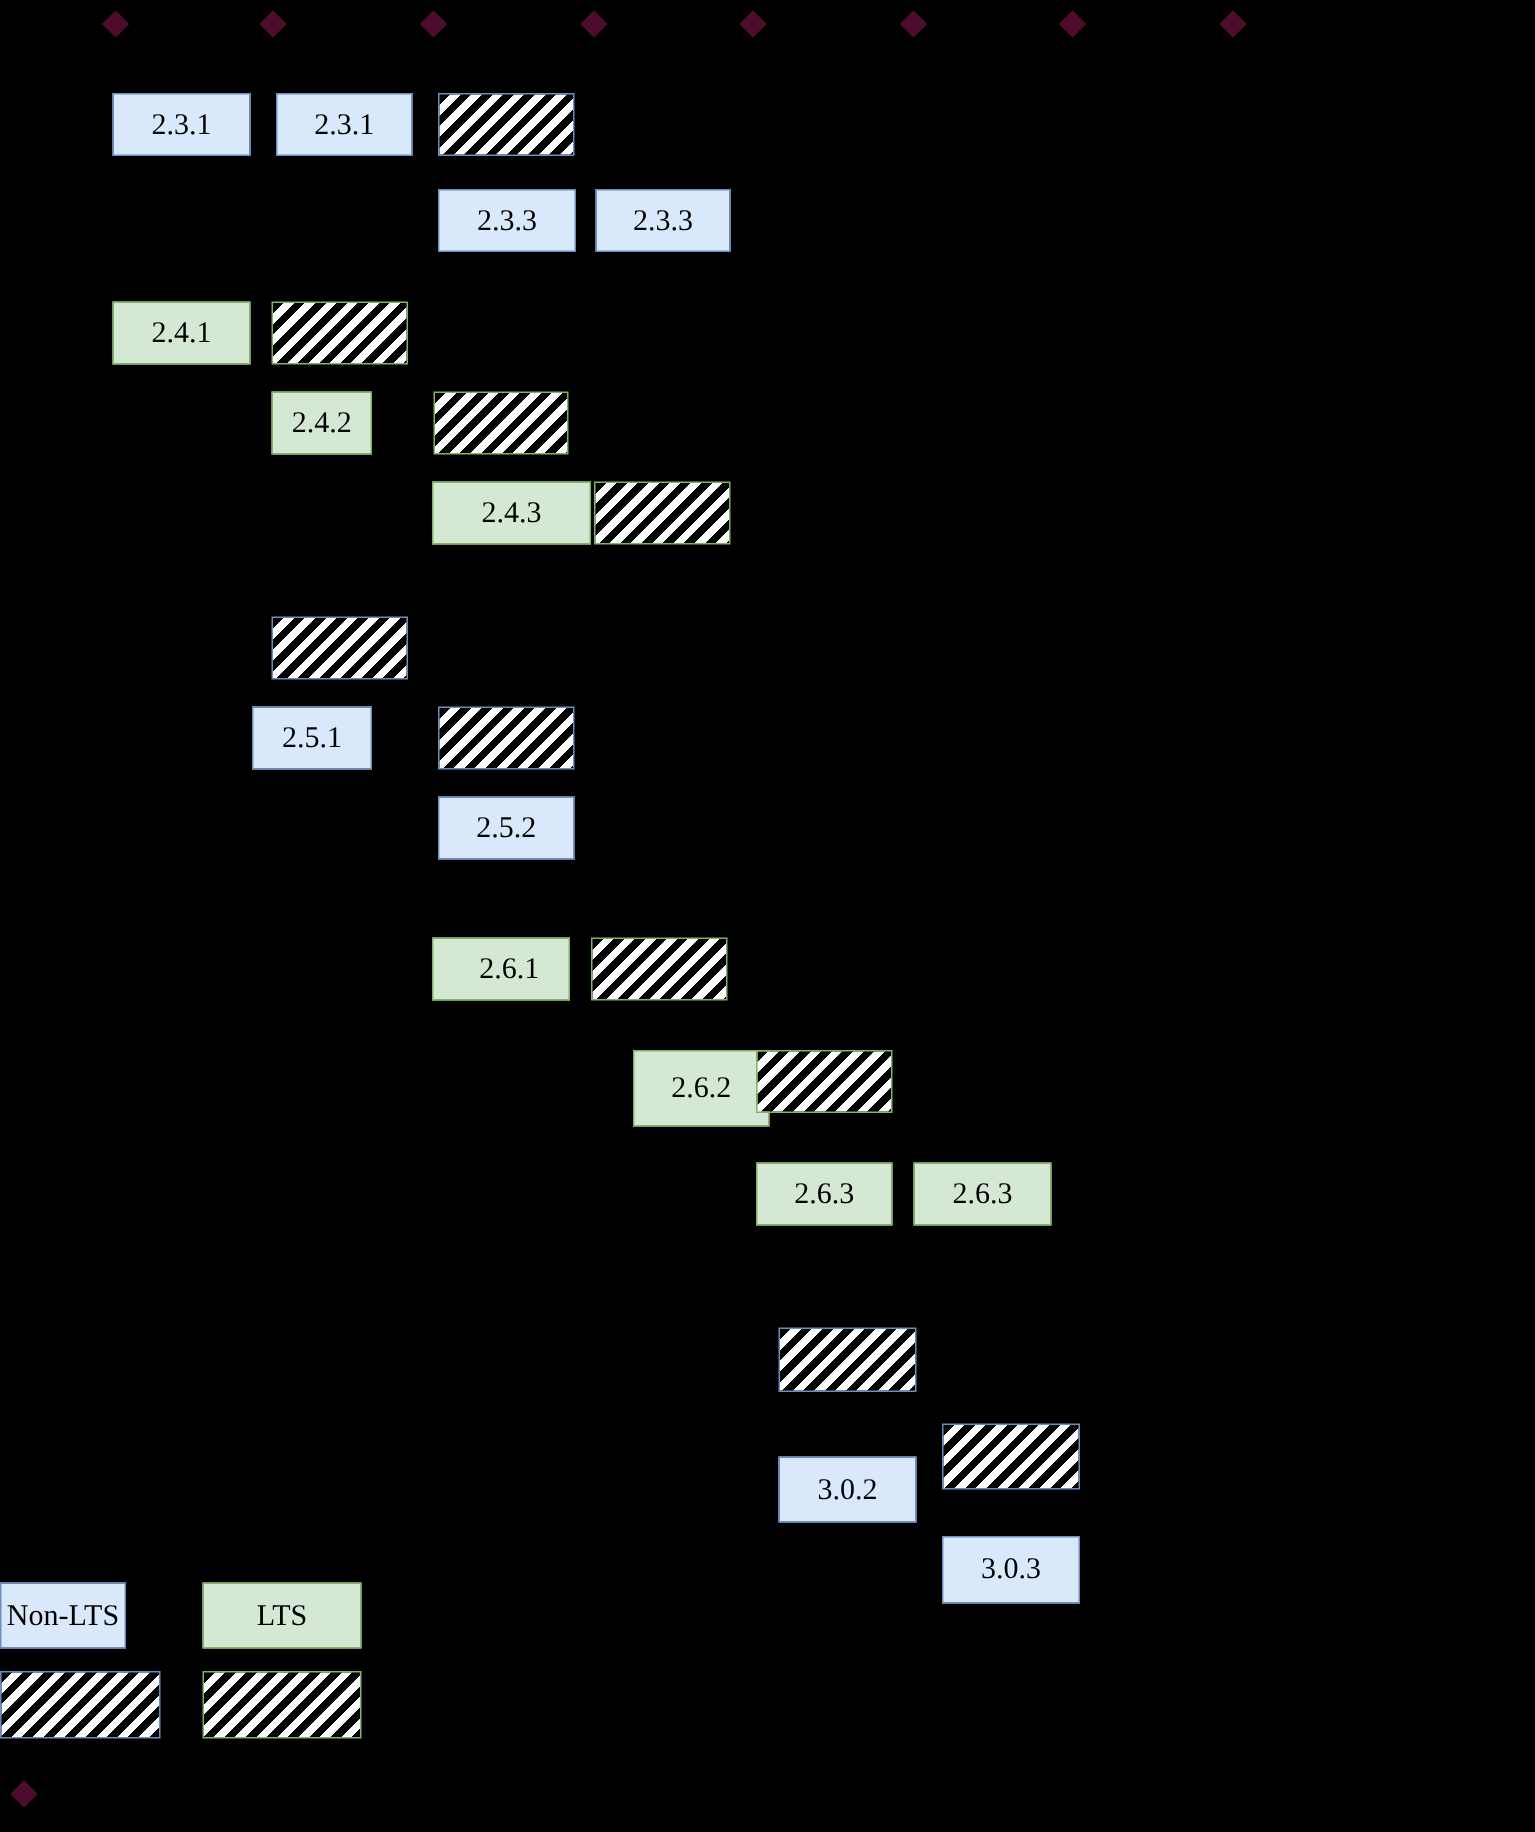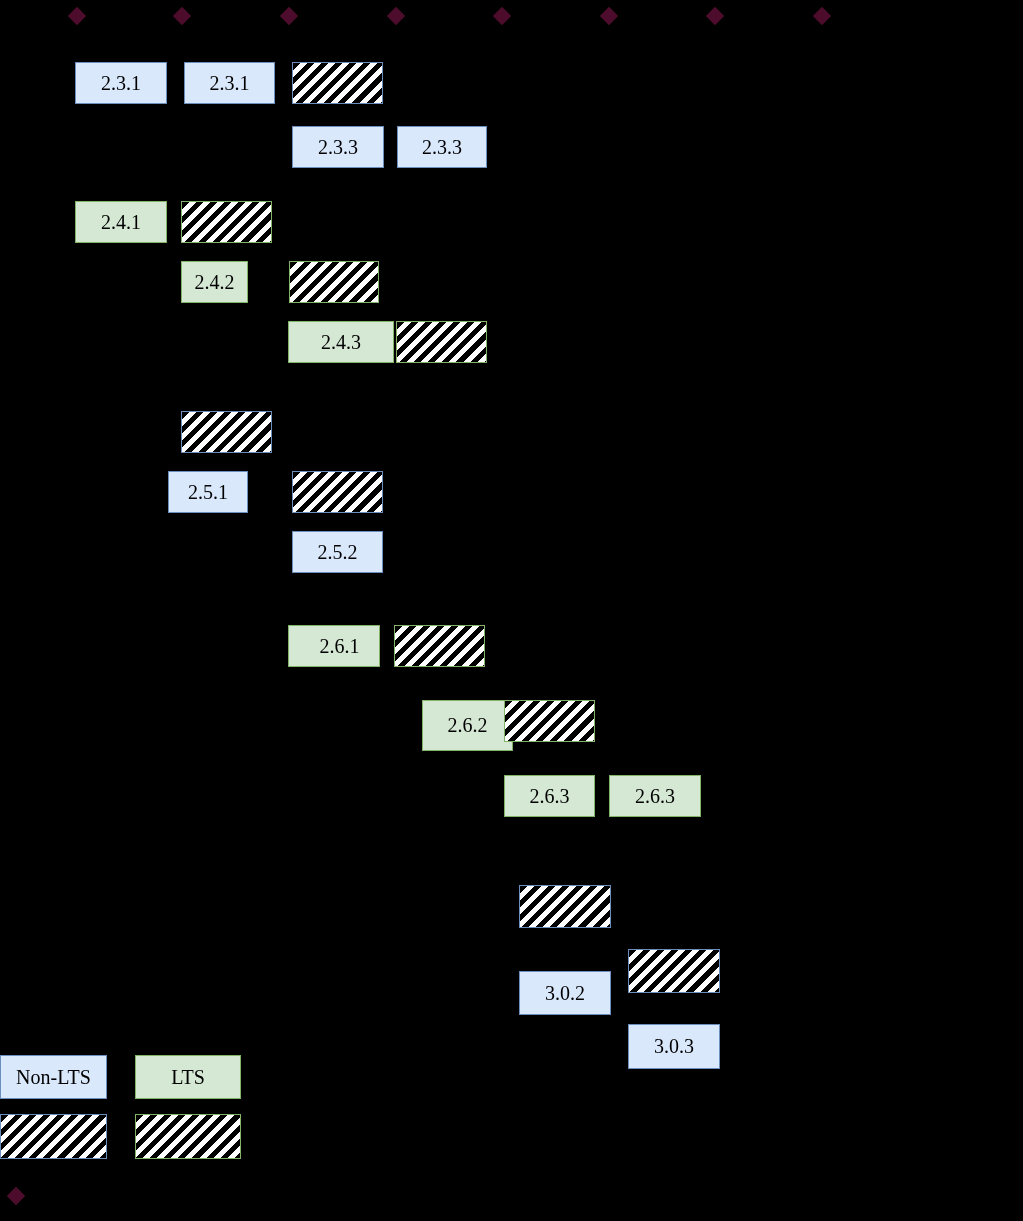--- a/index.html
+++ b/index.html
@@ -101,21 +101,21 @@
       <span>2.6.3</span>
     </div>
     <div class="bar non-lts hatched" style="left: 519px; top: 885px; width: 92px; height: 43px;"></div>
     <div class="bar non-lts" style="left: 519px; top: 971px; width: 92px; height: 44px;">
       <span>3.0.2</span>
     </div>
     <div class="bar non-lts hatched" style="left: 628px; top: 949px; width: 92px; height: 44px;"></div>
     <div class="bar non-lts" style="left: 628px; top: 1024px; width: 92px; height: 45px;">
       <span>3.0.3</span>
     </div>
-    <div class="bar non-lts" style="left: 0px; top: 1055px; width: 107px; height: 44px;">
+    <div class="bar non-lts" style="left: 0px; top: 1055px; width: 84px; height: 44px;">
       <span>Non-LTS</span>
     </div>
     <div class="bar lts" style="left: 135px; top: 1055px; width: 106px; height: 44px; align-items: center;">
       <span>LTS</span>
     </div>
     <div class="bar non-lts hatched" style="left: 0px; top: 1114px; width: 107px; height: 45px;"></div>
     <div class="bar lts hatched" style="left: 135px; top: 1114px; width: 106px; height: 45px;"></div>
     <div class="milestone" style="left: 77px; top: 16px; background: rgb(77, 12, 43);"></div>
     <div class="milestone" style="left: 182px; top: 16px; background: rgb(77, 12, 43);"></div>
     <div class="milestone" style="left: 289px; top: 16px; background: rgb(77, 12, 43);"></div>

